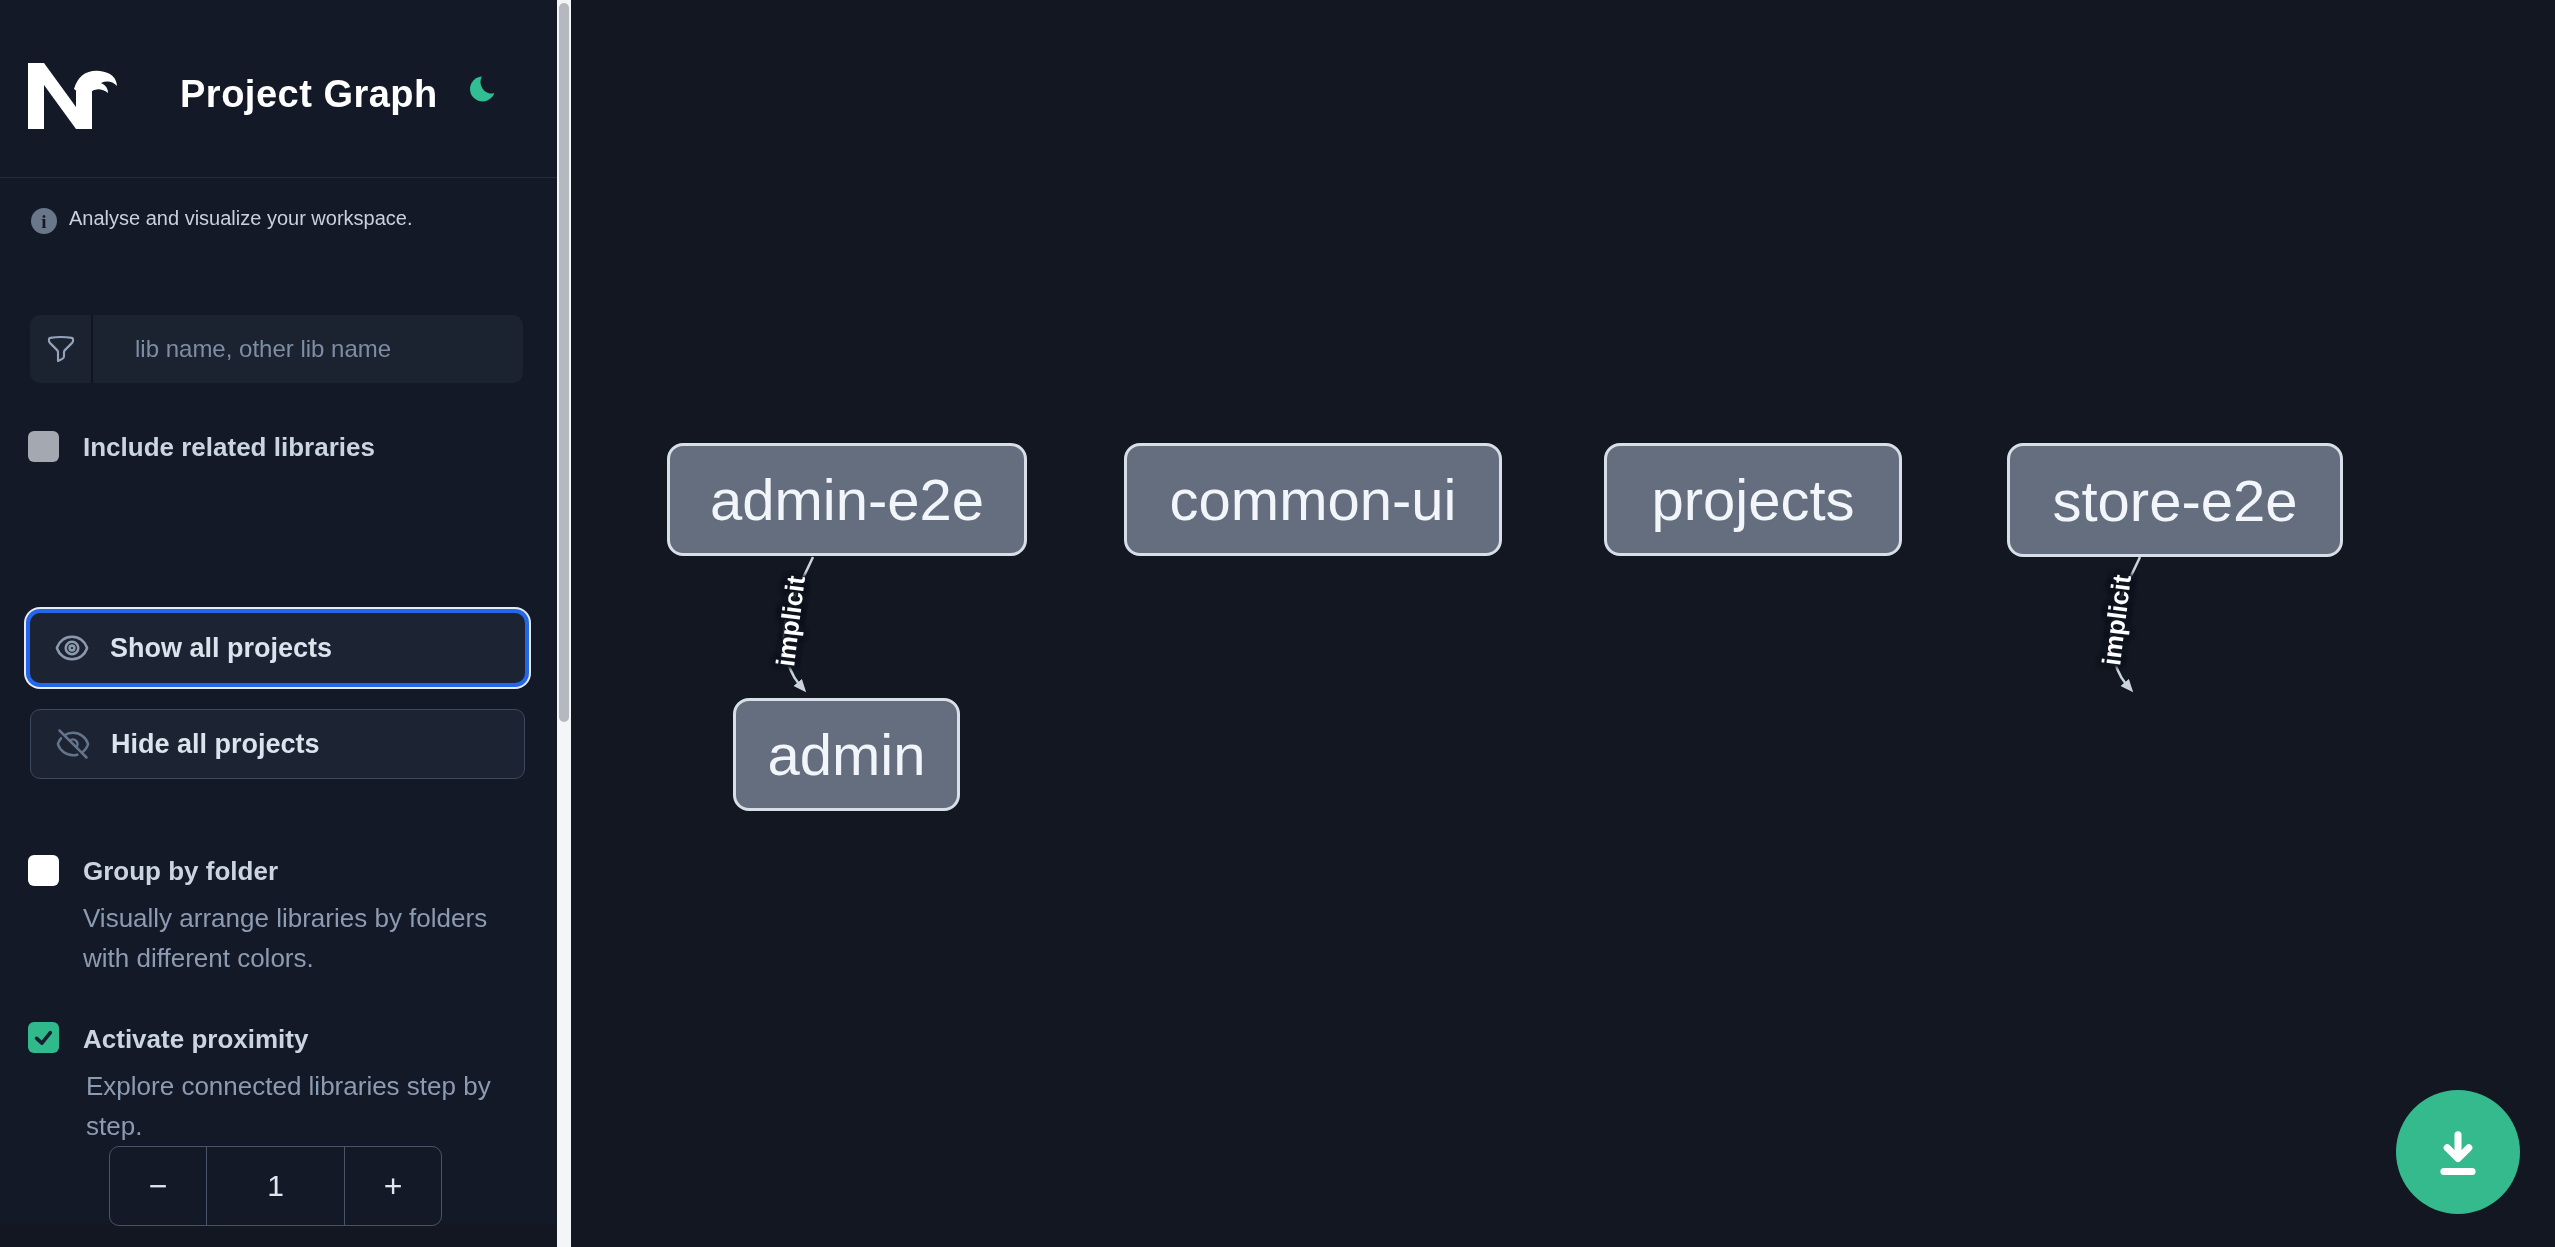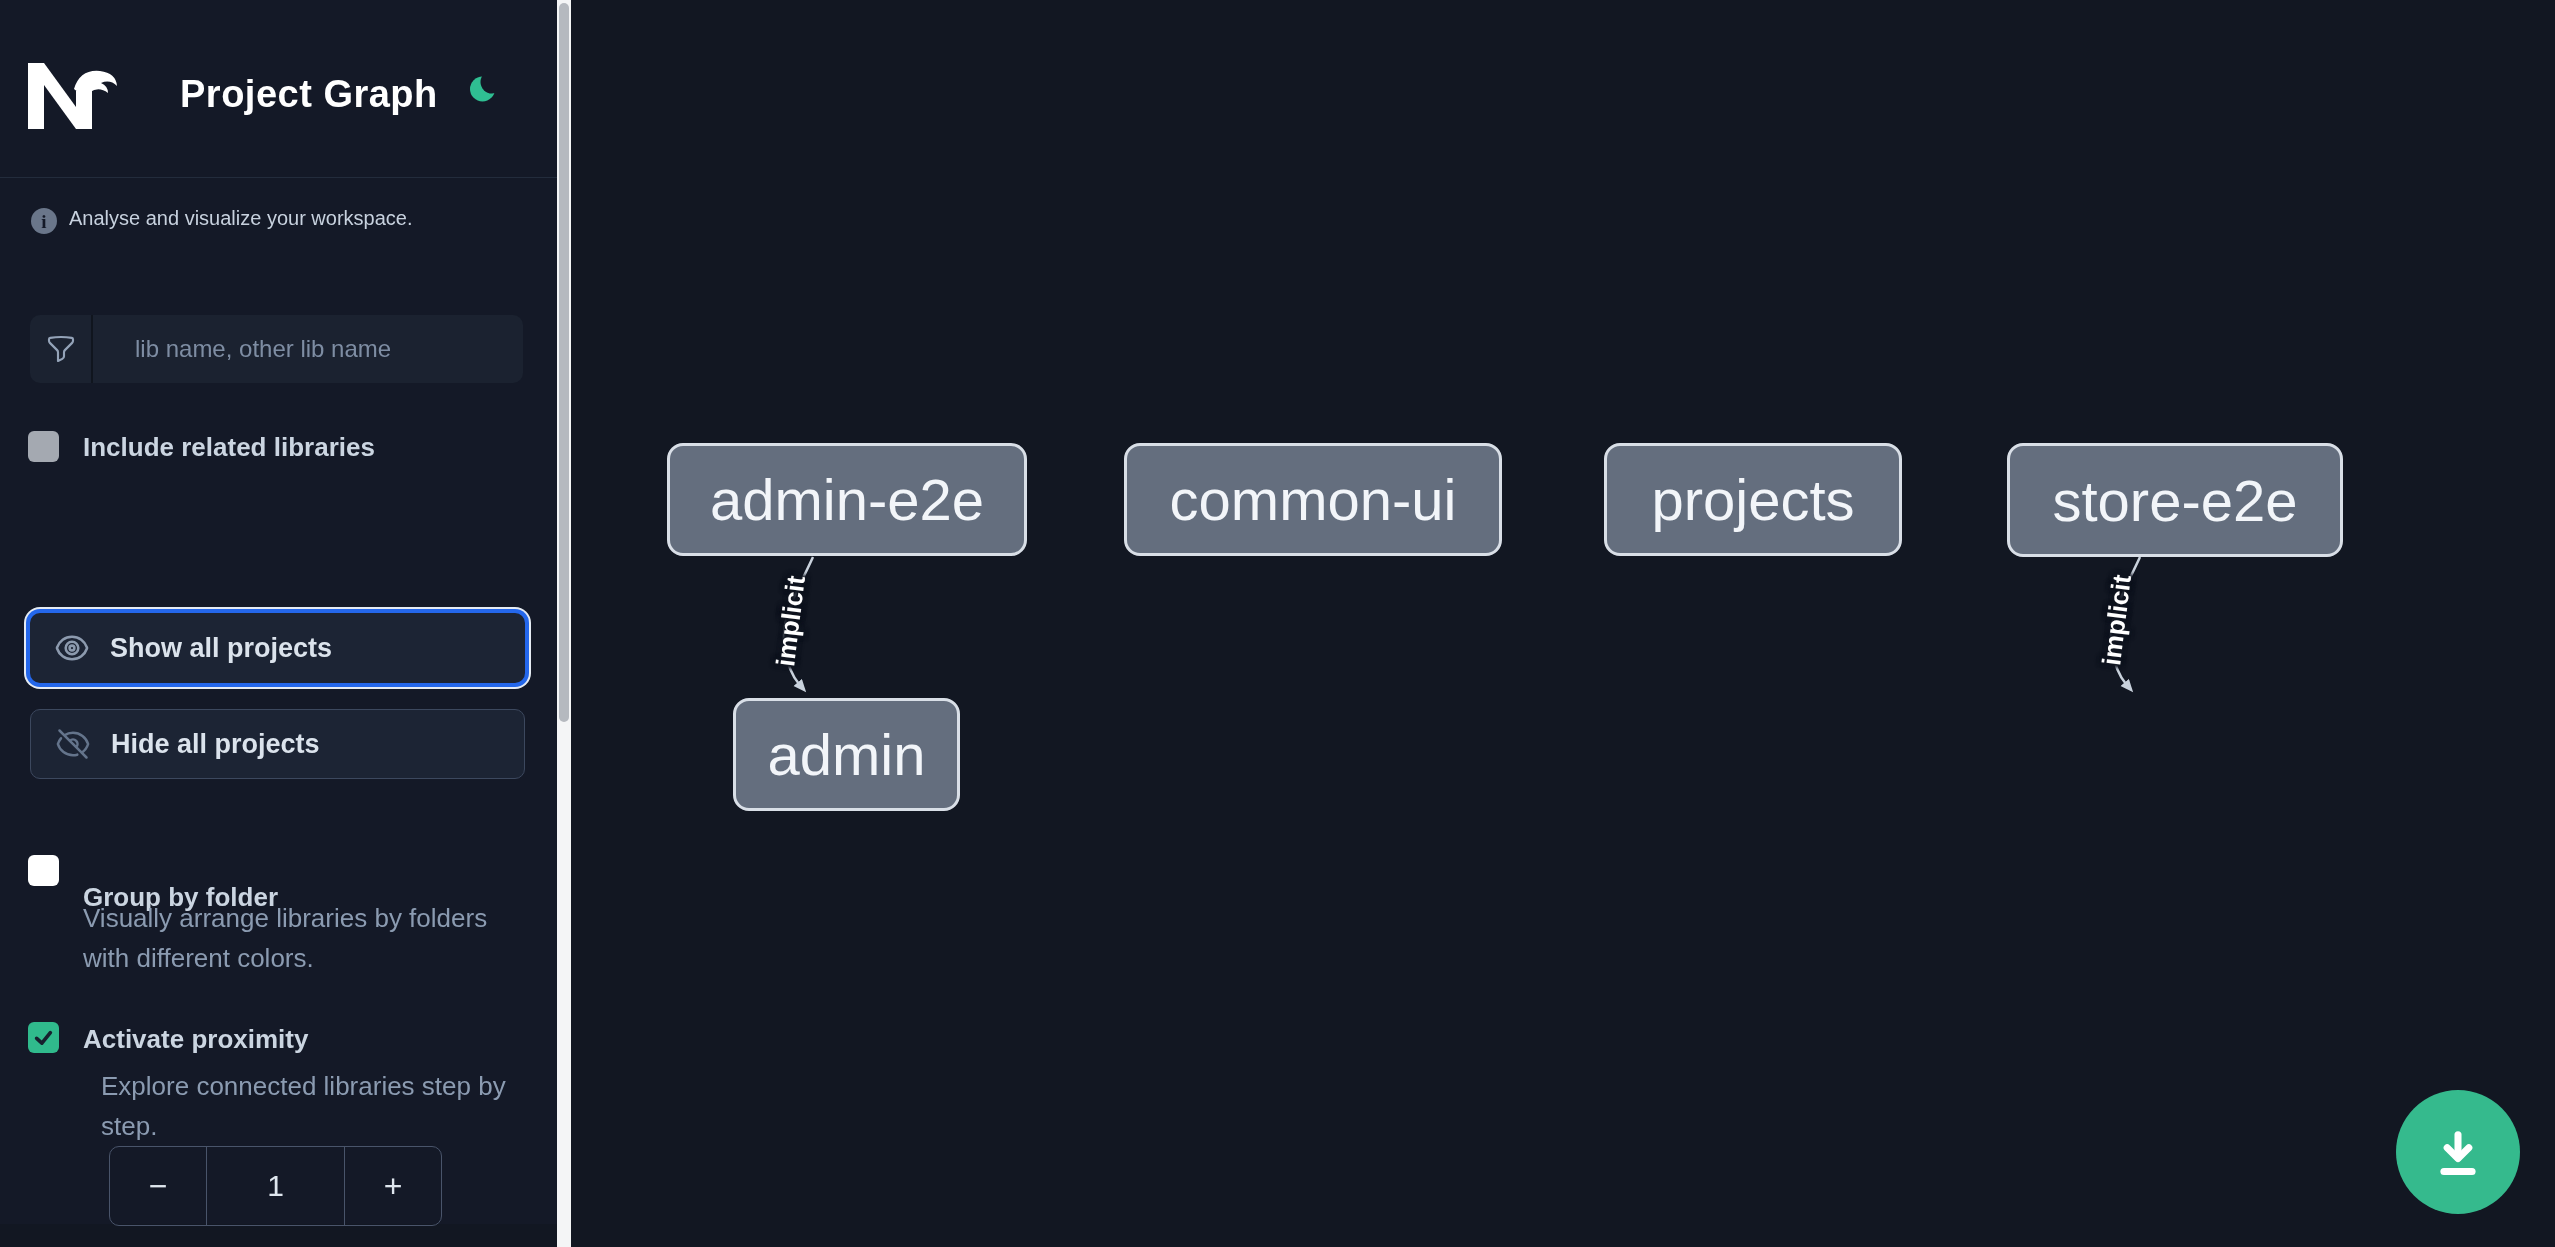--- a/index.html
+++ b/index.html
@@ -128,30 +128,30 @@
   <button class="abs side-btn" style="left:30px; top:709px;">
     <span class="btn-ico">
       <svg width="36" height="36" viewBox="0 0 24 24" fill="none" stroke="#64748b" stroke-width="1.7" stroke-linecap="round" stroke-linejoin="round">
         <path d="M3.98 8.223A10.477 10.477 0 001.934 12C3.226 16.338 7.244 19.5 12 19.5c.993 0 1.953-.138 2.863-.395M6.228 6.228A10.45 10.45 0 0112 4.5c4.756 0 8.773 3.162 10.065 7.498a10.523 10.523 0 01-4.293 5.774M6.228 6.228L3 3m3.228 3.228l3.65 3.65m7.894 7.894L21 21m-3.228-3.228l-3.65-3.65m0 0a3 3 0 10-4.243-4.243m4.242 4.242L9.88 9.88"></path>
       </svg>
     </span>
     <span>Hide all projects</span>
   </button>
 
   <div class="abs checkbox white" style="left:28px; top:855px;"></div>
-  <div class="abs toggle-label" style="left:83px; top:856px;margin-top:26px;">Group by folder</div>
+  <div class="abs toggle-label" style="left:83px; top:856px;">Group by folder</div>
   <div class="abs toggle-desc" style="left:83px; top:898px;">Visually arrange libraries by folders with different colors.</div>
 
   <div class="abs checkbox checked" style="left:28px; top:1022px;">
     <svg width="25" height="25" viewBox="0 0 31 31">
       <path d="M7 16.5 L13.5 22.5 L24 9.5" fill="none" stroke="#17202e" stroke-width="4.5" stroke-linecap="round" stroke-linejoin="round"></path>
     </svg>
   </div>
   <div class="abs toggle-label" style="left:83px; top:1024px;">Activate proximity</div>
-  <div class="abs toggle-desc" style="left:101px; top:1066px;">Explore connected libraries step by step.</div>
+  <div class="abs toggle-desc" style="left:86px; top:1066px;">Explore connected libraries step by step.</div>
 
   <div class="abs stepper">
     <button class="step-minus">−</button>
     <div class="step-value">1</div>
     <button class="step-plus">+</button>
   </div>
 </aside>
 
 <div class="abs scroll-track"></div>
 <div class="abs scroll-thumb"></div>

